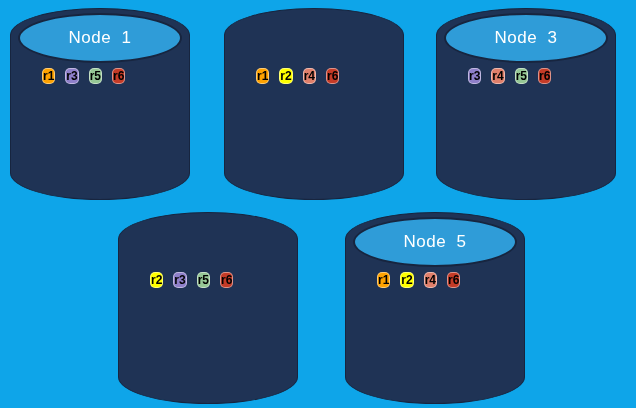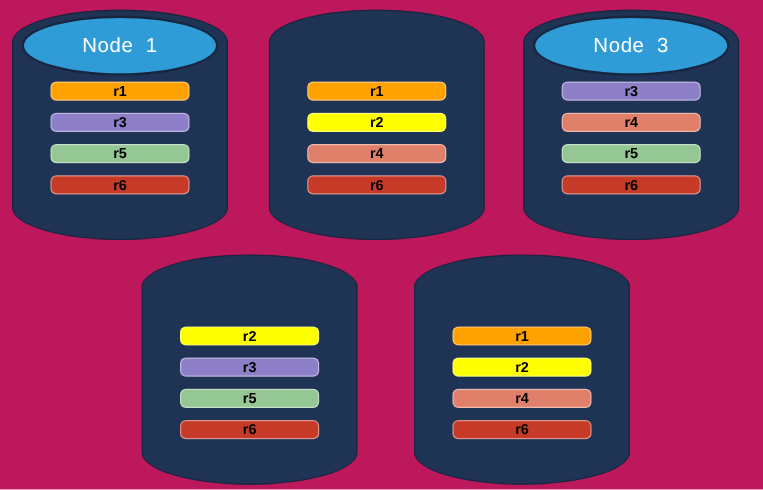--- a/index.html
+++ b/index.html
@@ -5,21 +5,21 @@
   html, body {
     margin: 0;
     padding: 0;
     background: #ffffff;
     font-family: "Liberation Sans", sans-serif;
   }
   .canvas {
     position: relative;
     width: 636px;
     height: 408px;
-    background: #be185d;
+    background: #0ea5e9;
     overflow: hidden;
   }
   .node {
     position: absolute;
     width: 180px;
     height: 192px;
   }
   
   .node:nth-of-type(1) { left: 10px;  top: 8px; }
   .node:nth-of-type(2) { left: 224px; top: 8px; }
@@ -55,21 +55,21 @@
     letter-spacing: 0.5px;
     white-space: pre;
     font-weight: 400;
   }
   .bars {
     position: absolute;
     top: 60px;
     left: 32px;
     right: 32px;
     display: flex;
-    flex-direction: column;
+    flex-direction: row;
     gap: 10px;
   }
   .bar {
     height: 14px;
     border-radius: 5px;
     border: 1px solid rgba(255,255,255,0.45);
     box-sizing: content-box;
     display: flex;
     align-items: center;
     justify-content: center;
@@ -124,20 +124,23 @@
     <div class="bars">
         <div class="bar" style="background: rgb(255, 255, 0);">r2</div>
         <div class="bar" style="background: rgb(142, 127, 201);">r3</div>
         <div class="bar" style="background: rgb(149, 199, 149);">r5</div>
         <div class="bar" style="background: rgb(197, 59, 39);">r6</div>
       </div>
   </div>
 
   <div class="node">
     <div class="shell"></div>
+    <div class="top-ellipse">
+      <span class="node-label">Node  5</span>
+    </div>
     <div class="bars">
         <div class="bar" style="background: rgb(255, 162, 0);">r1</div>
         <div class="bar" style="background: rgb(255, 255, 0);">r2</div>
         <div class="bar" style="background: rgb(224, 127, 106);">r4</div>
         <div class="bar" style="background: rgb(197, 59, 39);">r6</div>
       </div>
   </div>
 </div>
 
 </body></html>

